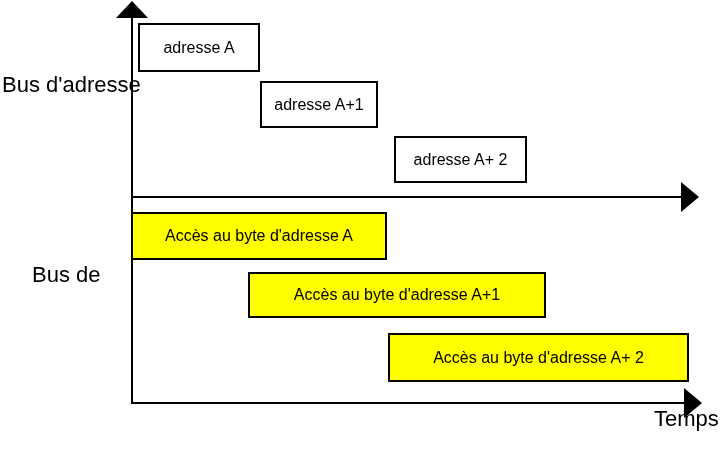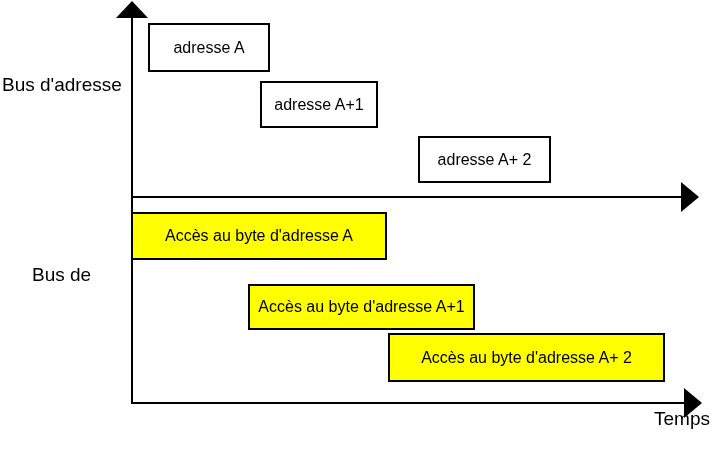--- a/index.html
+++ b/index.html
@@ -38,30 +38,30 @@
   
   .box {
     position: absolute; box-sizing: border-box;
     border: 2px solid var(--line-color, #000);
     display: flex; align-items: center; justify-content: center;
     font-size: 16px; white-space: nowrap; color: var(--text-color, #000);
   }
   .addr-box { background: var(--address-box-bg, #ffffff); }
   .data-box { background: var(--data-box-bg, #ffff00); }
 
-  .addr-1 { left: 138px; top: 23px;  width: 122px; height: 49px; margin-left: 10px; }
+  .addr-1 { left: 138px; top: 23px;  width: 122px; height: 49px; }
   .addr-2 { left: 260px; top: 81px;  width: 118px; height: 47px; }
-  .addr-3 { left: 394px; top: 136px; width: 133px; height: 47px; margin-left: 24px; }
+  .addr-3 { left: 394px; top: 136px; width: 133px; height: 47px; }
 
   .data-1 { left: 131px; top: 212px; width: 256px; height: 48px; }
-  .data-2 { left: 248px; top: 284px; width: 227px; height: 46px; }
-  .data-3 { left: 388px; top: 333px; width: 277px; height: 49px; }
+  .data-2 { left: 248px; top: 272px; width: 298px; height: 46px; }
+  .data-3 { left: 388px; top: 333px; width: 301px; height: 49px; }
 
   
-  .axis-label { position: absolute; font-size: 19px; line-height: 22px; }
+  .axis-label { position: absolute; font-size: 22px; line-height: 22px; }
   .label-address-bus { left: 2px;  top: 74px; }
   .label-data-bus    { left: 32px; top: 264px; }
   .label-data-bus span { display: block; }
   .label-time        { left: 654px; top: 408px; }
 </style>
 </head>
 <body style="background: rgb(255, 255, 255);">
 
 <div class="diagram">
 

